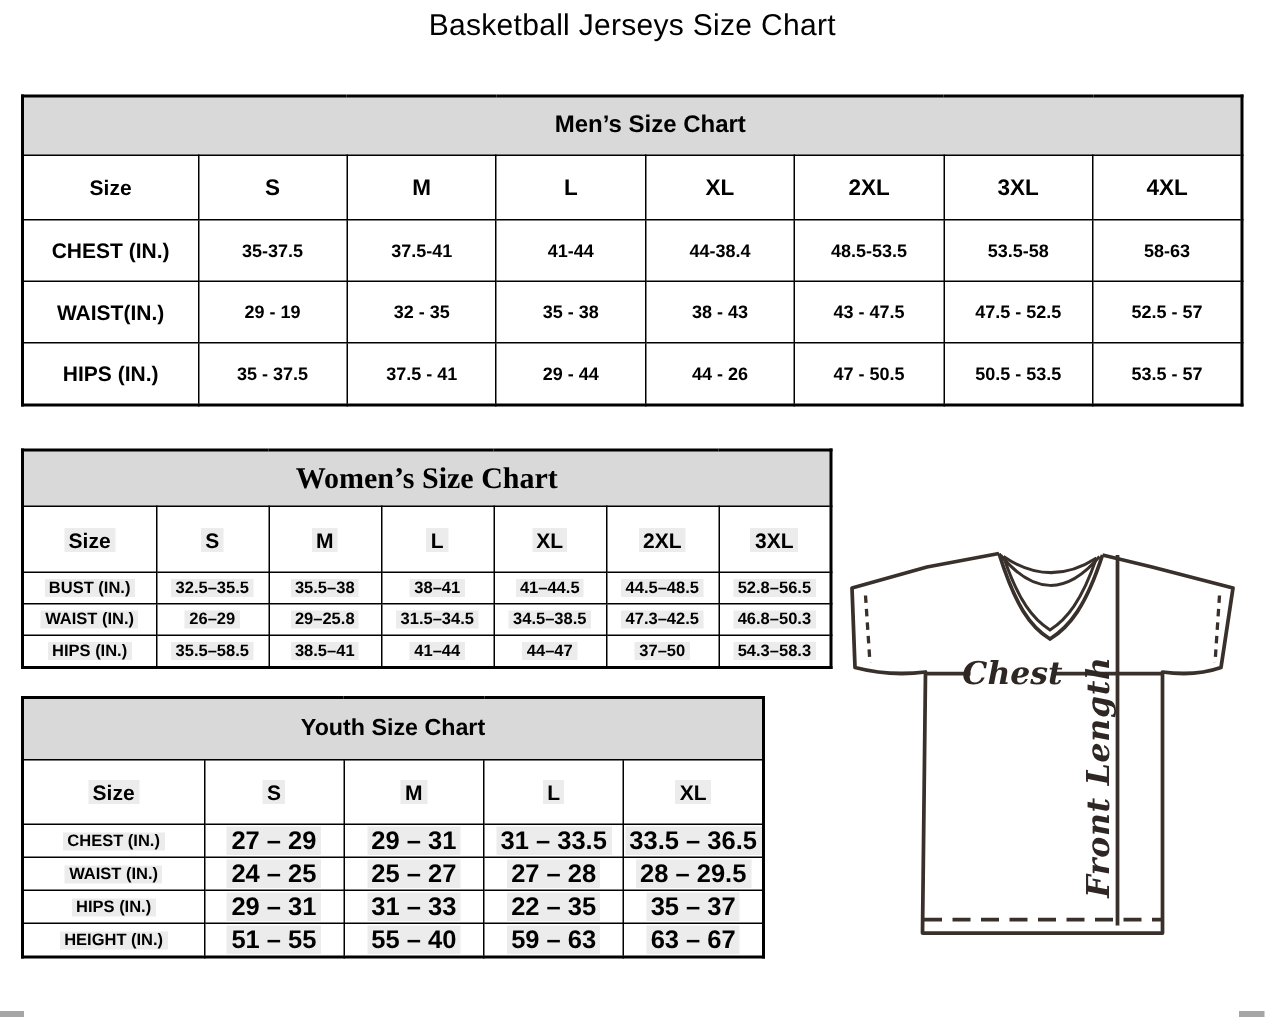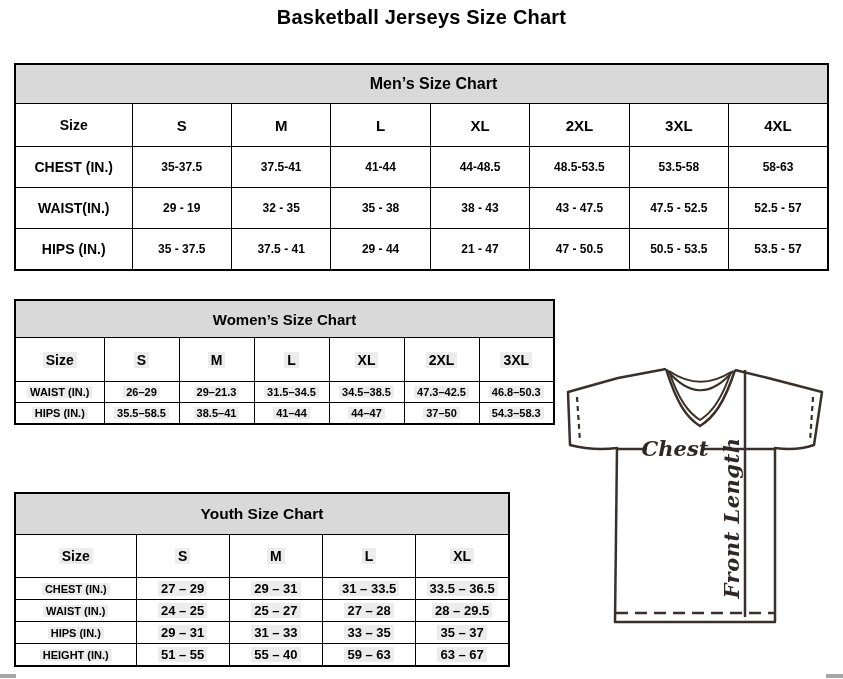--- a/index.html
+++ b/index.html
@@ -2,44 +2,44 @@
 <html><head>
 <meta charset="utf-8">
 <style>
   html,body{margin:0;padding:0}
   body{
     width:843px;height:679px;position:relative;background:#fff;overflow:hidden;
     font-family:"Liberation Sans",sans-serif;color:#000;
   }
   .page-title{
     position:absolute;top:6px;left:0;right:0;text-align:center;
-    font-size:20px;font-weight:bold;letter-spacing:.2px;
+    font-size:20px;font-weight:normal;letter-spacing:.2px;
   }
   table{position:absolute;border-collapse:collapse;table-layout:fixed;background:#fff;}
   table{border:2px solid #000;}
   th,td{border:1px solid #000;padding:0;text-align:center;vertical-align:middle;color:#000;}
   th.band{background:#d9d9d9;font-weight:bold;}
   td{font-weight:bold;}
 
   .men{left:14px;top:63px;width:815px;}
   .men th.band{height:38px;font-size:16px;padding-left:24px;}
   .men .szh{height:42px;font-size:15px;}
   .men .val{height:40px;font-size:12px;}
   .men .lbl{font-size:14px;}
 
   .women{left:14px;top:299px;width:541px;}
-  .women th.band{height:36px;font-size:15px;}
+  .women th.band{height:36px;font-size:20px;font-family:Liberation Serif, serif;}
   .women .szh{height:43px;font-size:14px;}
   .women .val{height:20px;font-size:11px;}
   .women .val.lbl{font-size:11px;}
 
-  .youth{left:14px;top:492px;width:496px;}
+  .youth{left:14px;top:464px;width:496px;}
   .youth th.band{height:40px;font-size:15.5px;}
   .youth .szh{height:42px;font-size:14px;}
-  .youth .val{height:21px;font-size:13px;}
+  .youth .val{height:21px;font-size:17px;}
   .youth .val.lbl{font-size:11px;}
 
   .women .hl,.youth .hl{background:#ececec;padding:0 3px;}
 
   .jersey{position:absolute;left:563px;top:366px;width:274px;height:262px;}
   .jersey path,.jersey line{stroke:#39302b;fill:none;}
   .jersey text{
     fill:#2e2724;font-family:"DejaVu Serif","Liberation Serif",serif;
     font-style:italic;font-weight:bold;
   }
@@ -71,41 +71,41 @@
         <td class="szh"><span class="hl">XL</span></td>
         <td class="szh"><span class="hl">2XL</span></td>
         <td class="szh"><span class="hl">3XL</span></td>
         <td class="szh"><span class="hl">4XL</span></td>
       </tr>
       <tr>
         <td class="val lbl"><span class="hl">CHEST (IN.)</span></td>
         <td class="val"><span class="hl">35-37.5</span></td>
         <td class="val"><span class="hl">37.5-41</span></td>
         <td class="val"><span class="hl">41-44</span></td>
-        <td class="val"><span class="hl">44-48.5</span></td>
+        <td class="val"><span class="hl">44-38.4</span></td>
         <td class="val"><span class="hl">48.5-53.5</span></td>
         <td class="val"><span class="hl">53.5-58</span></td>
         <td class="val"><span class="hl">58-63</span></td>
       </tr>
       <tr>
         <td class="val lbl"><span class="hl">WAIST(IN.)</span></td>
         <td class="val"><span class="hl">29 - 19</span></td>
         <td class="val"><span class="hl">32 - 35</span></td>
         <td class="val"><span class="hl">35 - 38</span></td>
         <td class="val"><span class="hl">38 - 43</span></td>
         <td class="val"><span class="hl">43 - 47.5</span></td>
         <td class="val"><span class="hl">47.5 - 52.5</span></td>
         <td class="val"><span class="hl">52.5 - 57</span></td>
       </tr>
       <tr>
         <td class="val lbl"><span class="hl">HIPS (IN.)</span></td>
         <td class="val"><span class="hl">35 - 37.5</span></td>
         <td class="val"><span class="hl">37.5 - 41</span></td>
         <td class="val"><span class="hl">29 - 44</span></td>
-        <td class="val"><span class="hl">21 - 47</span></td>
+        <td class="val"><span class="hl">44 - 26</span></td>
         <td class="val"><span class="hl">47 - 50.5</span></td>
         <td class="val"><span class="hl">50.5 - 53.5</span></td>
         <td class="val"><span class="hl">53.5 - 57</span></td>
       </tr>
     </tbody>
 </table>
 
 <table class="women">
   <colgroup>
       <col style="width:89px">
@@ -120,23 +120,32 @@
       <tr>
         <td class="szh lbl"><span class="hl">Size</span></td>
         <td class="szh"><span class="hl">S</span></td>
         <td class="szh"><span class="hl">M</span></td>
         <td class="szh"><span class="hl">L</span></td>
         <td class="szh"><span class="hl">XL</span></td>
         <td class="szh"><span class="hl">2XL</span></td>
         <td class="szh"><span class="hl">3XL</span></td>
       </tr>
       <tr>
+        <td class="val lbl"><span class="hl">BUST (IN.)</span></td>
+        <td class="val"><span class="hl">32.5–35.5</span></td>
+        <td class="val"><span class="hl">35.5–38</span></td>
+        <td class="val"><span class="hl">38–41</span></td>
+        <td class="val"><span class="hl">41–44.5</span></td>
+        <td class="val"><span class="hl">44.5–48.5</span></td>
+        <td class="val"><span class="hl">52.8–56.5</span></td>
+      </tr>
+      <tr>
         <td class="val lbl"><span class="hl">WAIST (IN.)</span></td>
         <td class="val"><span class="hl">26–29</span></td>
-        <td class="val"><span class="hl">29–21.3</span></td>
+        <td class="val"><span class="hl">29–25.8</span></td>
         <td class="val"><span class="hl">31.5–34.5</span></td>
         <td class="val"><span class="hl">34.5–38.5</span></td>
         <td class="val"><span class="hl">47.3–42.5</span></td>
         <td class="val"><span class="hl">46.8–50.3</span></td>
       </tr>
       <tr>
         <td class="val lbl"><span class="hl">HIPS (IN.)</span></td>
         <td class="val"><span class="hl">35.5–58.5</span></td>
         <td class="val"><span class="hl">38.5–41</span></td>
         <td class="val"><span class="hl">41–44</span></td>
@@ -176,21 +185,21 @@
         <td class="val lbl"><span class="hl">WAIST (IN.)</span></td>
         <td class="val"><span class="hl">24 – 25</span></td>
         <td class="val"><span class="hl">25 – 27</span></td>
         <td class="val"><span class="hl">27 – 28</span></td>
         <td class="val"><span class="hl">28 – 29.5</span></td>
       </tr>
       <tr>
         <td class="val lbl"><span class="hl">HIPS (IN.)</span></td>
         <td class="val"><span class="hl">29 – 31</span></td>
         <td class="val"><span class="hl">31 – 33</span></td>
-        <td class="val"><span class="hl">33 – 35</span></td>
+        <td class="val"><span class="hl">22 – 35</span></td>
         <td class="val"><span class="hl">35 – 37</span></td>
       </tr>
       <tr>
         <td class="val lbl"><span class="hl">HEIGHT (IN.)</span></td>
         <td class="val"><span class="hl">51 – 55</span></td>
         <td class="val"><span class="hl">55 – 40</span></td>
         <td class="val"><span class="hl">59 – 63</span></td>
         <td class="val"><span class="hl">63 – 67</span></td>
       </tr>
     </tbody>

